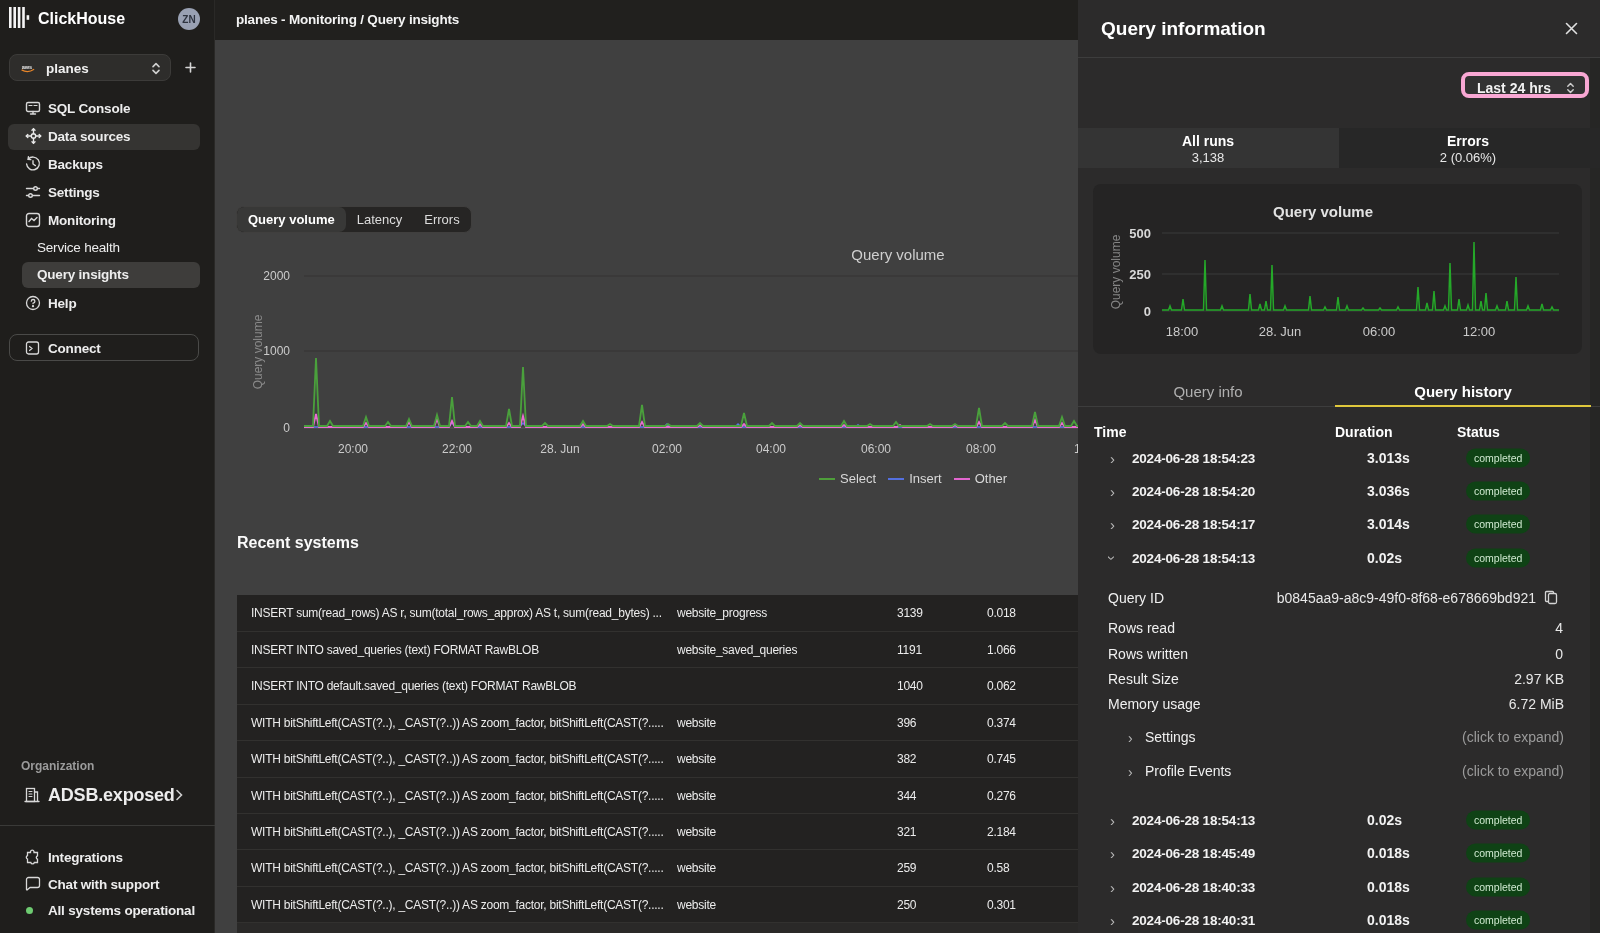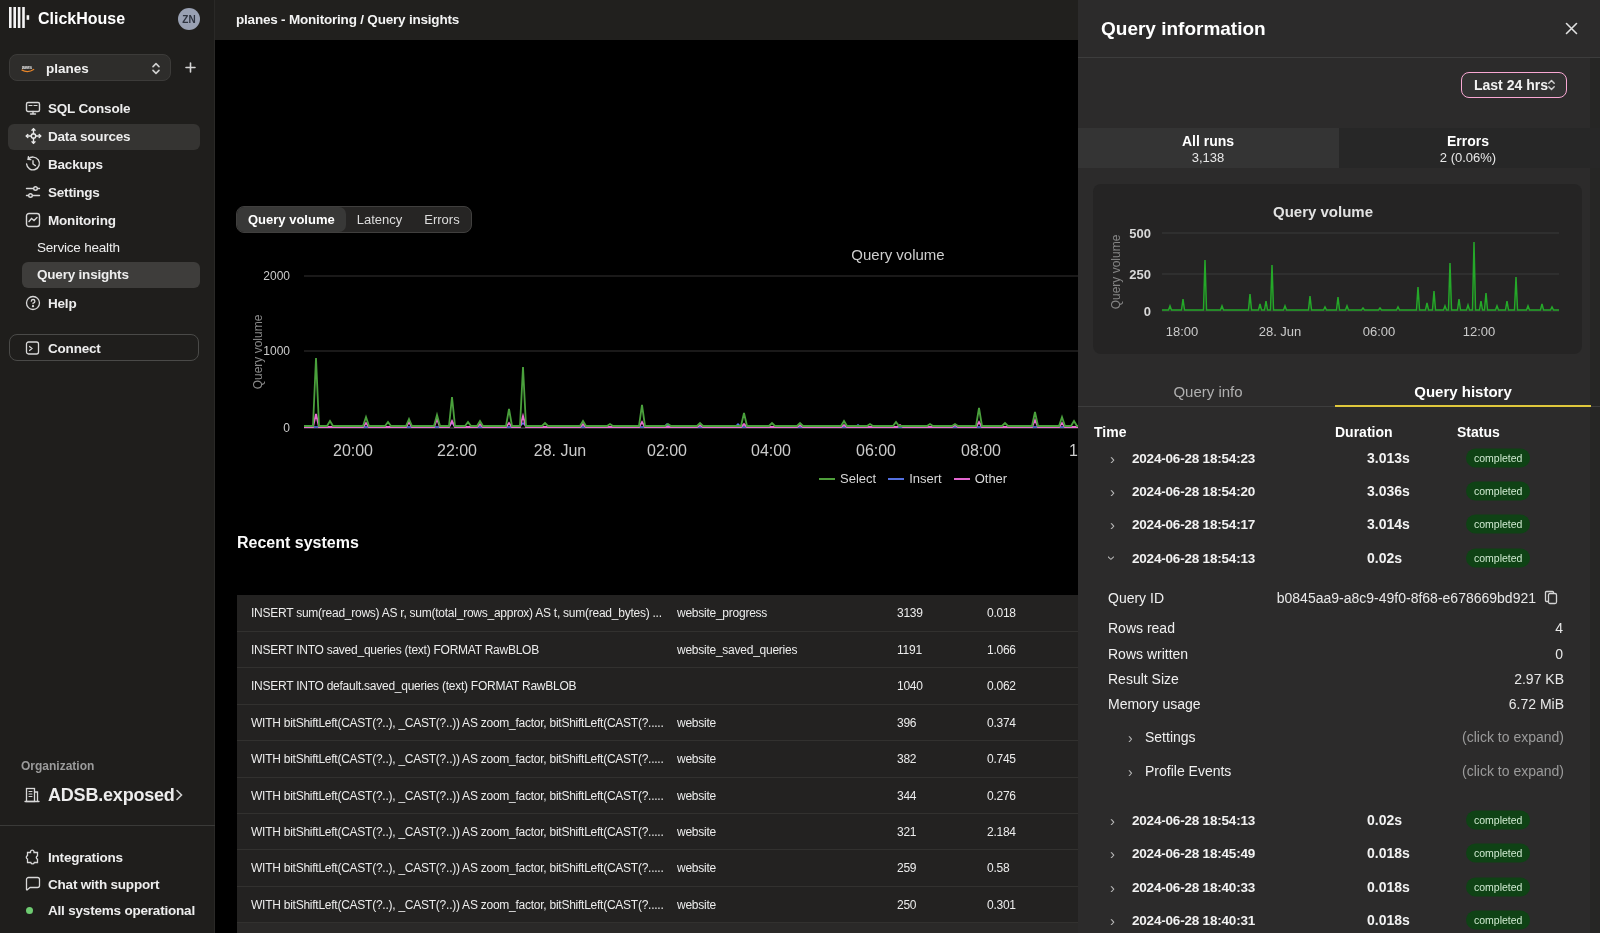--- a/index.html
+++ b/index.html
@@ -4,35 +4,35 @@
 <style>
 * { margin:0; padding:0; box-sizing:border-box; }
 html,body { width:1600px; height:933px; overflow:hidden; background:#21201f; }
 body { font-family:"Liberation Sans", sans-serif; color:#eee; position:relative; }
 .abs { position:absolute; }
 
 #sidebar { position:absolute; left:0; top:0; width:215px; height:933px; background:#1f1e1c; border-right:1px solid #2a2927; }
 .navitem { position:absolute; left:48px; font-size:13.5px; letter-spacing:-0.2px; font-weight:600; color:#ededed; transform:translateY(-50%); white-space:nowrap; }
 .navicon { position:absolute; left:25px; transform:translateY(-50%); }
 
-#main { position:absolute; left:215px; top:0; width:1385px; height:933px; background:#000000; }
+#main { position:absolute; left:215px; top:0; width:1385px; height:933px; background:#404040; }
 #topbar { position:absolute; left:0; top:0; width:1385px; height:40px; background:#21201e; }
 #band { position:absolute; left:0; top:40px; width:1385px; height:129px; background:#2c2b2a; }
 .card { position:absolute; top:26px; height:81px; width:332px; background:#222120; border:1px solid #3a3a38; border-radius:8px; }
 .cardlabel { position:absolute; left:16px; top:18px; font-size:13.5px; letter-spacing:-0.2px; color:#c7c7c7; }
 .cardvalue { position:absolute; left:16px; top:43px; font-size:18px; font-weight:700; color:#fafafa; }
 
 #tabgroup { position:absolute; left:21px; top:206px; height:27px; border:1px solid #403f3e; border-radius:8px; background:#262524; display:flex; overflow:hidden; }
 .tab { padding:0 11px; font-size:13px; color:#dcdcdc; display:flex; align-items:center; }
 .tab.active { background:#383837; color:#fff; font-weight:700; border-radius:7px; }
 
 .trow { position:absolute; left:22px; width:1355px; font-size:12px; letter-spacing:-0.25px; color:#ececec; border-bottom:1px solid #32312f; background:#232221; }
 .trow div { position:absolute; top:50%; transform:translateY(-50%); white-space:nowrap; }
 .ylab { position:absolute; transform:translate(-100%,-50%); font-size:12px; color:#cbcbcb; }
-.xlab { position:absolute; transform:translate(-50%,0); font-size:16px; color:#cbcbcb; }
+.xlab { position:absolute; transform:translate(-50%,0); font-size:12px; color:#cbcbcb; }
 
 #panel { position:absolute; left:1078px; top:0; width:522px; height:933px; background:#2c2b2b; }
 .hrow { position:absolute; left:0; width:522px; height:0; }
 .hrow span { position:absolute; transform:translateY(-50%); white-space:nowrap; }
 .chev { left:32px; font-size:15px; color:#b8b8b8; }
 .chev.open { transform:translateY(-50%) rotate(90deg); }
 .hdate { left:54px; font-size:13.5px; letter-spacing:-0.2px; font-weight:600; color:#f2f2f2; }
 .hdur { left:289px; font-size:14px; font-weight:600; color:#f2f2f2; }
 .badge { left:388px; background:#0f4215; color:#cfe9d0; font-size:10.5px; padding:3px 8px 4px; border-radius:10px; }
 .dlabel { position:absolute; left:30px; transform:translateY(-50%); font-size:14px; font-weight:400; color:#f0f0f0; white-space:nowrap; }
@@ -248,21 +248,21 @@
   <div class="abs" style="left:22px;top:923px;width:1355px;height:10px;background:#2a2928"></div>
 </div>
 <div id="panel">
   <div class="abs" style="left:23px;top:18px;font-size:19px;font-weight:700;color:#fff">Query information</div>
   <svg class="abs" style="left:487px;top:22px" width="13" height="13" viewBox="0 0 13 13" stroke="#e0e0e0" stroke-width="1.6" stroke-linecap="round">
       <path d="M1.5 1.5 L11.5 11.5 M11.5 1.5 L1.5 11.5"></path>
     </svg>
   <div class="abs" style="left:0;top:57px;width:522px;height:1px;background:#3d3d3d"></div>
   <div class="abs" style="left:512px;top:58px;width:10px;height:875px;background:#262625"></div>
 
-  <div class="abs" style="left:383px;top:72px;width:106px;height:26px;background:#323232;border:1px solid #f9a8d4;border-radius:8px">
+  <div class="abs" style="left:383px;top:72px;width:128px;height:26px;background:#323232;border:4px solid #f9a8d4;border-radius:8px">
     <div class="abs" style="left:12px;top:4px;font-size:14px;font-weight:600;color:#f2f2f2">Last 24 hrs</div>
     <svg class="abs" style="right:10px;top:6px" width="9" height="12" viewBox="0 0 10 13" stroke="#cfcfcf" stroke-width="1.6" fill="none" stroke-linecap="round" stroke-linejoin="round">
         <path d="M2 4.6 L5 1.6 L8 4.6"></path>
         <path d="M2 8.4 L5 11.4 L8 8.4"></path>
       </svg>
   </div>
 
   <div class="abs" style="left:0;top:128px;width:261px;height:40px;background:#343434"></div>
   <div class="abs" style="left:261px;top:128px;width:261px;height:40px;background:#272727"></div>
   <div class="abs" style="left:130px;top:133px;transform:translateX(-50%);font-size:14px;font-weight:700;color:#fff">All runs</div>

